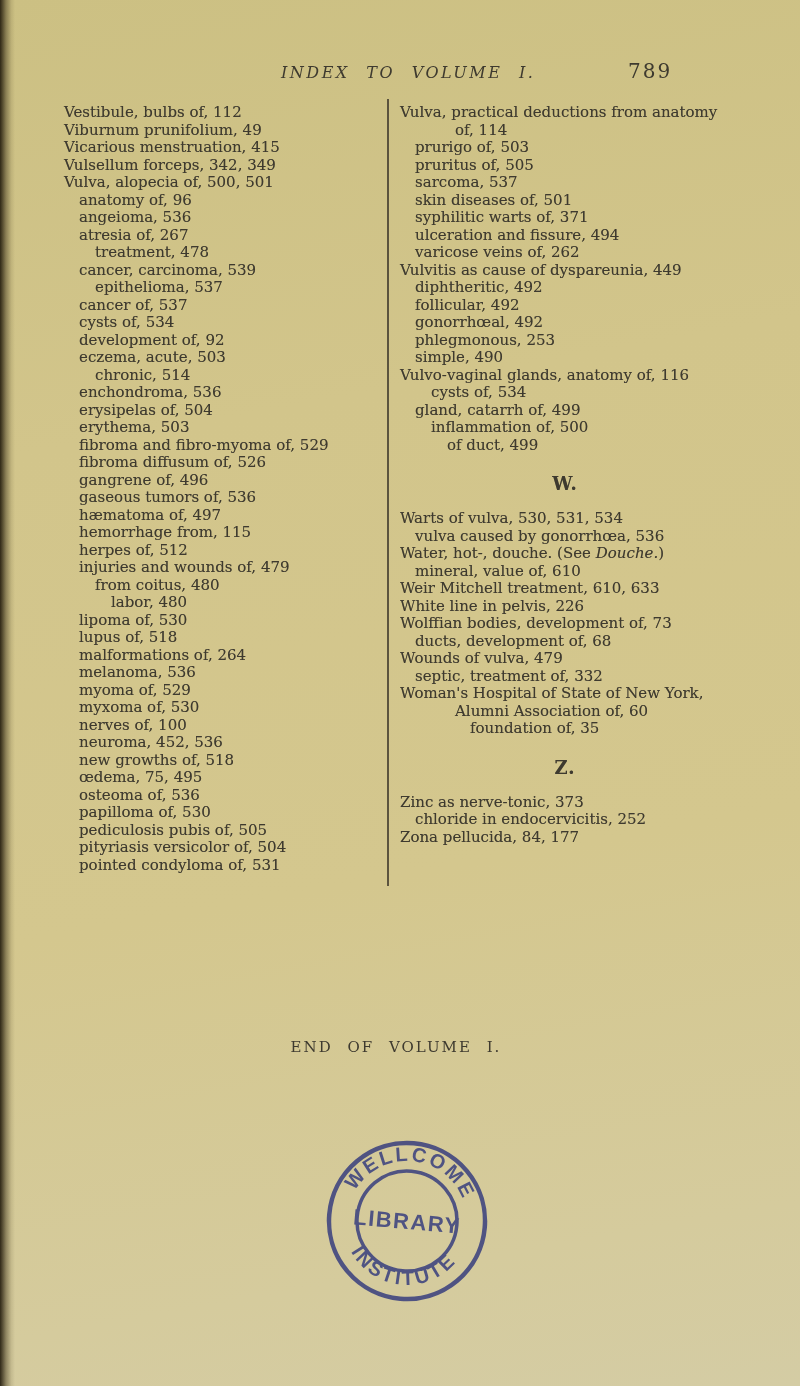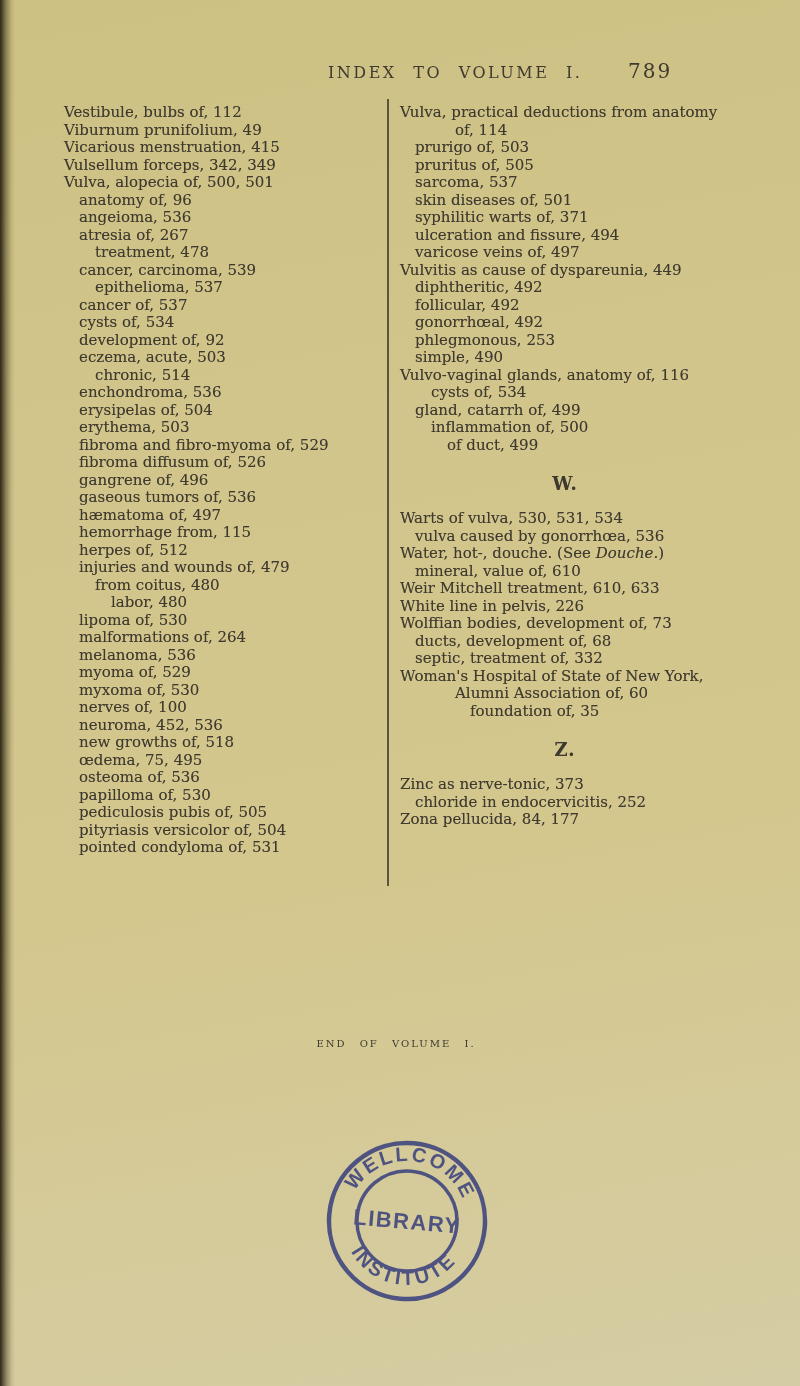--- a/index.html
+++ b/index.html
@@ -10,23 +10,22 @@
     font-family:"DejaVu Serif","Liberation Serif",serif;
     color:#3e3a2f;
     overflow:hidden;
   }
   .gutter{
     position:absolute;left:0;top:0;width:15px;height:100%;
     background:linear-gradient(to right,rgba(33,26,12,0.92) 0%,rgba(55,45,22,0.45) 40%,rgba(70,60,30,0.12) 75%,rgba(70,60,30,0) 100%);
   }
   .title{
     position:absolute;left:281px;top:63px;
-    font-size:16px;letter-spacing:2.5px;word-spacing:9px;
+    font-style:italic;font-size:16px;letter-spacing:2.5px;word-spacing:9px;
     white-space:nowrap;
-    margin-left:47px;
   }
   .pagenum{
     position:absolute;left:628px;top:59px;
     font-size:20px;letter-spacing:2px;
   }
   .col{
     position:absolute;top:104px;
     font-size:15px;line-height:17.5px;
     white-space:nowrap;
     text-shadow:0 0 0.5px rgba(62,58,47,0.45);
@@ -46,21 +45,21 @@
     margin-top:20px;margin-bottom:16px;
     letter-spacing:1px;
   }
   .divider{
     position:absolute;left:387px;top:99px;
     width:1.5px;height:787px;
     background:rgba(70,64,48,0.85);
   }
   .endline{
     position:absolute;left:0;top:1038px;width:792px;
-    text-align:center;font-size:10px;letter-spacing:2px;word-spacing:8px;
+    text-align:center;font-size:15px;letter-spacing:2px;word-spacing:8px;
   }
   .stamp{
     position:absolute;left:320px;top:1134px;
     opacity:0.85;
   }
   .stamp text{
     font-family:"Liberation Sans","DejaVu Sans",sans-serif;
     font-weight:bold;
   }
 </style>
@@ -98,20 +97,21 @@
       <div class="entry ind1">fibroma diffusum of, 526</div>
       <div class="entry ind1">gangrene of, 496</div>
       <div class="entry ind1">gaseous tumors of, 536</div>
       <div class="entry ind1">hæmatoma of, 497</div>
       <div class="entry ind1">hemorrhage from, 115</div>
       <div class="entry ind1">herpes of, 512</div>
       <div class="entry ind1">injuries and wounds of, 479</div>
       <div class="entry ind2">from coitus, 480</div>
       <div class="entry ind3">labor, 480</div>
       <div class="entry ind1">lipoma of, 530</div>
+      <div class="entry ind1">lupus of, 518</div>
       <div class="entry ind1">malformations of, 264</div>
       <div class="entry ind1">melanoma, 536</div>
       <div class="entry ind1">myoma of, 529</div>
       <div class="entry ind1">myxoma of, 530</div>
       <div class="entry ind1">nerves of, 100</div>
       <div class="entry ind1">neuroma, 452, 536</div>
       <div class="entry ind1">new growths of, 518</div>
       <div class="entry ind1">œdema, 75, 495</div>
       <div class="entry ind1">osteoma of, 536</div>
       <div class="entry ind1">papilloma of, 530</div>
@@ -122,41 +122,42 @@
   <div class="divider"></div>
   <div class="col col-right" id="col-right">
       <div class="entry ind0">Vulva, practical deductions from anatomy</div>
       <div class="entry ind4">of, 114</div>
       <div class="entry ind1">prurigo of, 503</div>
       <div class="entry ind1">pruritus of, 505</div>
       <div class="entry ind1">sarcoma, 537</div>
       <div class="entry ind1">skin diseases of, 501</div>
       <div class="entry ind1">syphilitic warts of, 371</div>
       <div class="entry ind1">ulceration and fissure, 494</div>
-      <div class="entry ind1">varicose veins of, 497</div>
+      <div class="entry ind1">varicose veins of, 262</div>
       <div class="entry ind0">Vulvitis as cause of dyspareunia, 449</div>
       <div class="entry ind1">diphtheritic, 492</div>
       <div class="entry ind1">follicular, 492</div>
       <div class="entry ind1">gonorrhœal, 492</div>
       <div class="entry ind1">phlegmonous, 253</div>
       <div class="entry ind1">simple, 490</div>
       <div class="entry ind0">Vulvo-vaginal glands, anatomy of, 116</div>
       <div class="entry ind2">cysts of, 534</div>
       <div class="entry ind1">gland, catarrh of, 499</div>
       <div class="entry ind2">inflammation of, 500</div>
       <div class="entry ind3">of duct, 499</div>
       <div class="sect-heading">W.</div>
       <div class="entry ind0">Warts of vulva, 530, 531, 534</div>
       <div class="entry ind1">vulva caused by gonorrhœa, 536</div>
       <div class="entry ind0"><span>Water, hot-, douche.  (See </span><i>Douche.</i><span>)</span></div>
       <div class="entry ind1">mineral, value of, 610</div>
       <div class="entry ind0">Weir Mitchell treatment, 610, 633</div>
       <div class="entry ind0">White line in pelvis, 226</div>
       <div class="entry ind0">Wolffian bodies, development of, 73</div>
       <div class="entry ind1">ducts, development of, 68</div>
+      <div class="entry ind0">Wounds of vulva, 479</div>
       <div class="entry ind1">septic, treatment of, 332</div>
       <div class="entry ind0">Woman's Hospital of State of New York,</div>
       <div class="entry ind4">Alumni Association of, 60</div>
       <div class="entry ind5">foundation of, 35</div>
       <div class="sect-heading">Z.</div>
       <div class="entry ind0">Zinc as nerve-tonic, 373</div>
       <div class="entry ind1">chloride in endocervicitis, 252</div>
       <div class="entry ind0">Zona pellucida, 84, 177</div>
     </div>
 

